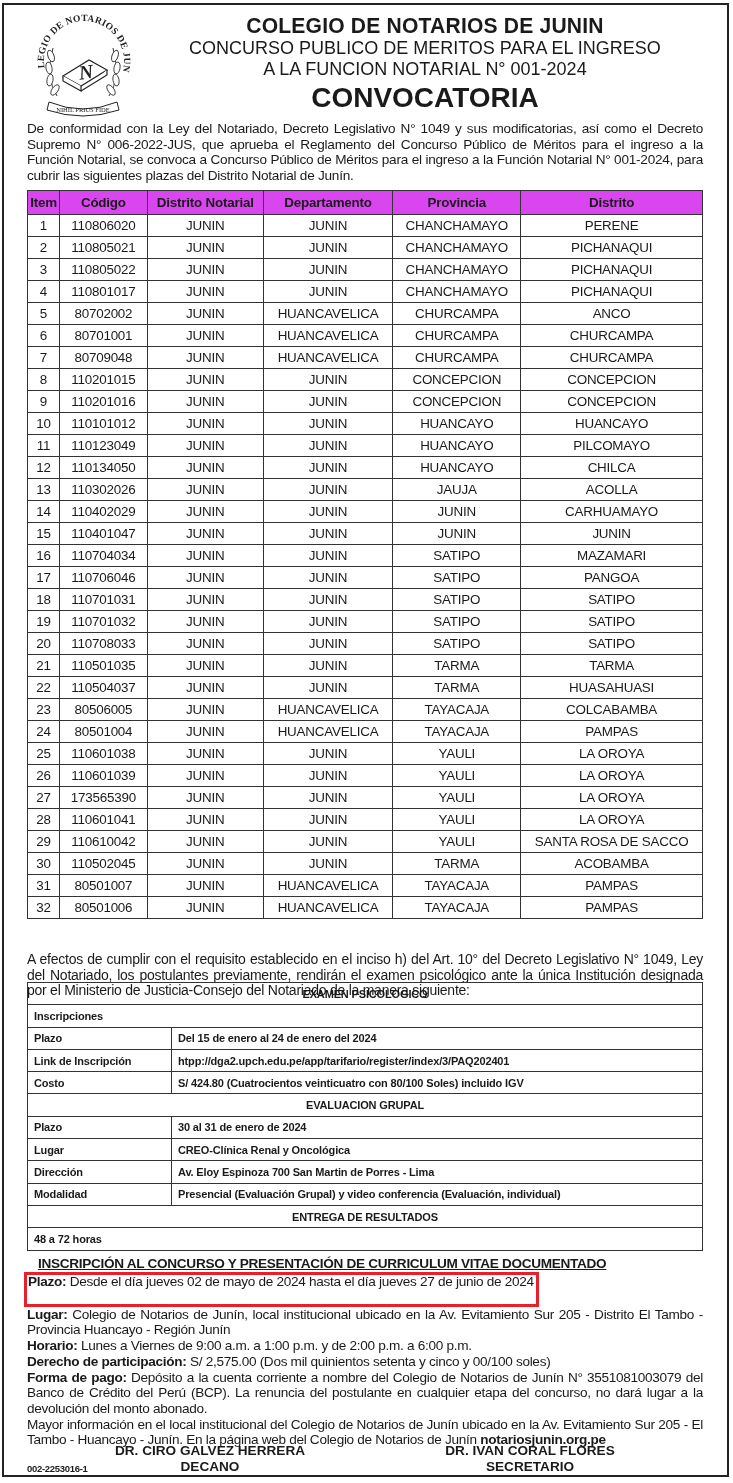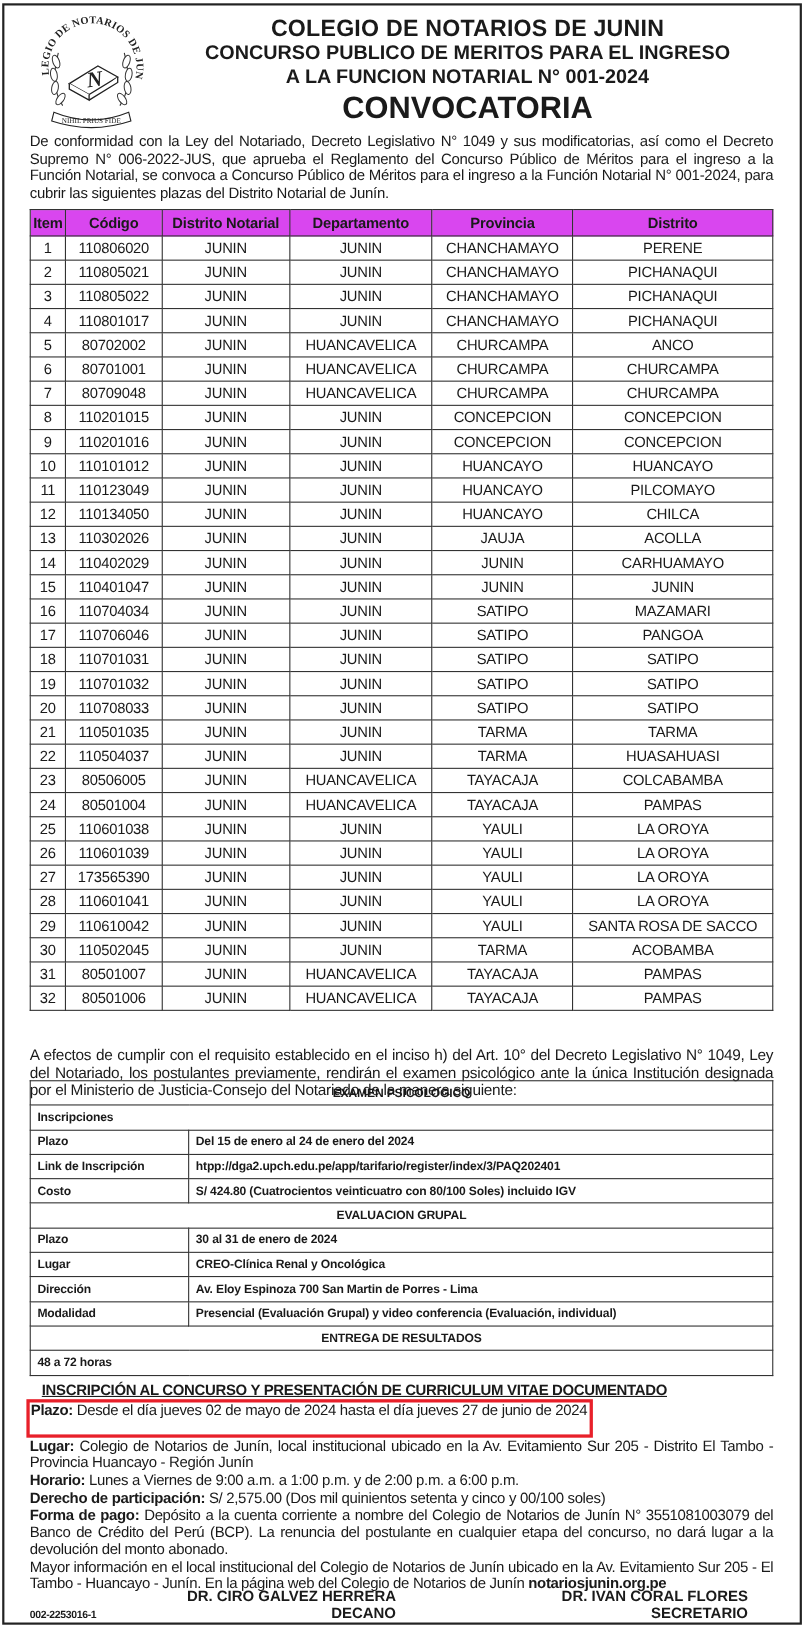--- a/index.html
+++ b/index.html
@@ -5,21 +5,21 @@
   * { box-sizing: border-box; margin: 0; padding: 0; }
   html, body { width: 733px; height: 1483px; background: #fff; overflow: hidden; }
   body { font-family: "Liberation Sans", sans-serif; color: #1a1a1a; position: relative; }
   .frame {
     position: absolute; left: 2px; top: 3px; width: 727px; height: 1474px;
     border: 2px solid #222; background: #fff;
   }
   .logo { position: absolute; left: 27px; top: 8px; width: 112px; height: 112px; }
   .header { position: absolute; left: 140px; top: 14px; width: 570px; text-align: center; }
   .h1 { font-weight: bold; font-size: 21.5px; line-height: 24px; letter-spacing: 0.2px; transform: scaleX(0.98); }
-  .h2 { font-weight: bold; font-size: 18px; line-height: 21px; }
+  .h2 { font-weight: normal; font-size: 18px; line-height: 21px; }
   .h3 { font-weight: bold; font-size: 28px; line-height: 26px; margin-top: 5px; }
   .intro {
     position: absolute; left: 27px; top: 121px; width: 676px;
     font-size: 13.6px; line-height: 15.7px; text-align: justify; letter-spacing: -0.25px;
   }
   table.plazas {
     position: absolute; left: 27px; top: 190px; width: 676px;
     border-collapse: collapse; font-size: 13.4px;
   }
   table.plazas th, table.plazas td {
@@ -39,21 +39,21 @@
   table.exam td.sec { text-align: center; }
   table.exam td.lbl { width: 144px; }
   .ins {
     position: absolute; left: 27px; top: 1256px; width: 676px;
     font-size: 13.6px; line-height: 15.7px; letter-spacing: -0.3px;
   }
   .ins .title { font-weight: bold; text-decoration: underline; padding-left: 11px; }
   .ins b { font-weight: bold; }
   .ins .just { text-align: justify; }
   .highlight { border: 3px solid #e8202a; display: inline-block; margin-left: -3px; padding: 0 2px 16px 1px; line-height: 13px; }
-  .sig { position: absolute; top: 1443px; text-align: right; font-weight: bold; font-size: 13.6px; line-height: 15.5px; }
+  .sig { position: absolute; top: 1443px; text-align: center; font-weight: bold; font-size: 13.6px; line-height: 15.5px; }
   .sig1 { left: 60px; width: 300px; }
   .sig2 { left: 380px; width: 300px; }
   .ref { position: absolute; left: 27px; top: 1463px; font-size: 9.5px; font-weight: bold; letter-spacing: -0.3px; }
 </style>
 </head>
 <body>
 
 <div class="frame"></div>
 
 <svg class="logo" viewBox="0 0 112 112">

